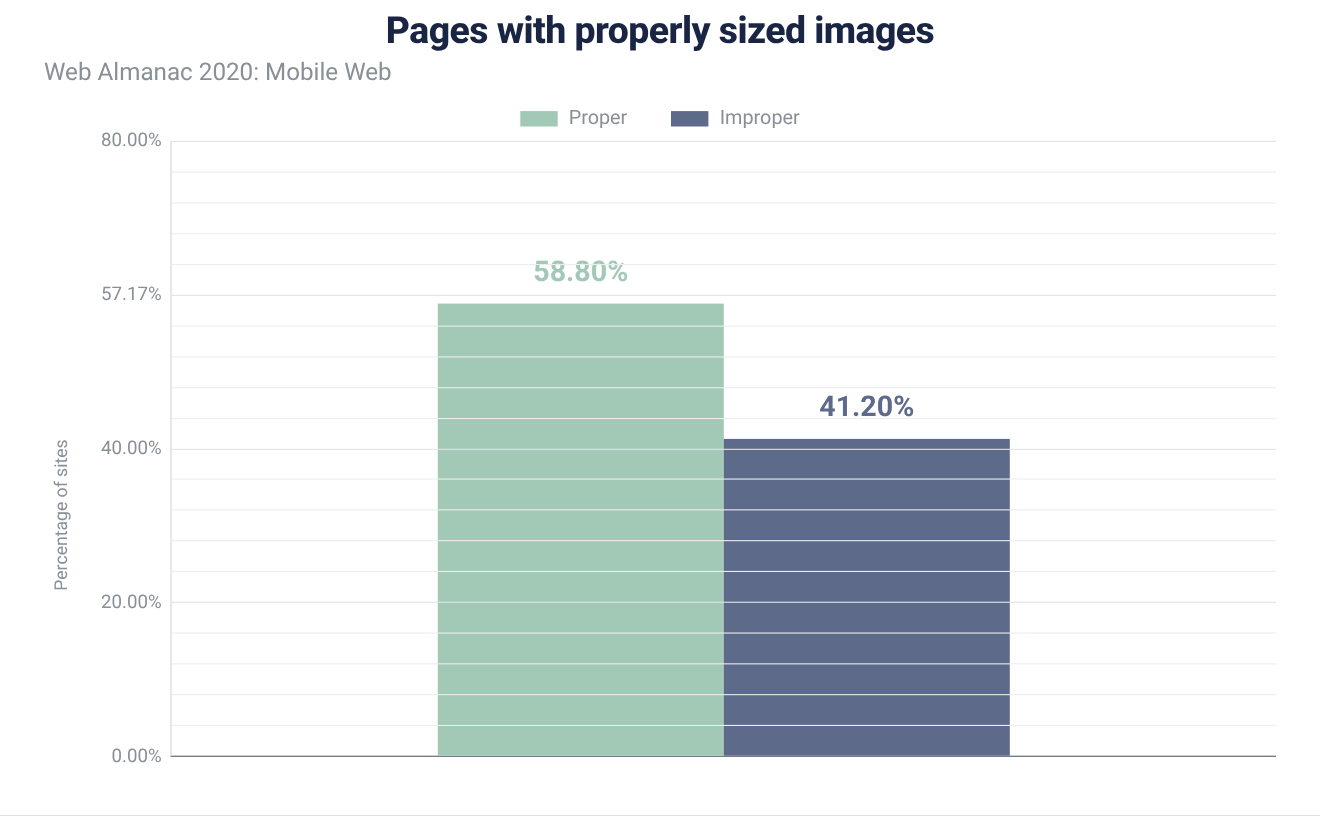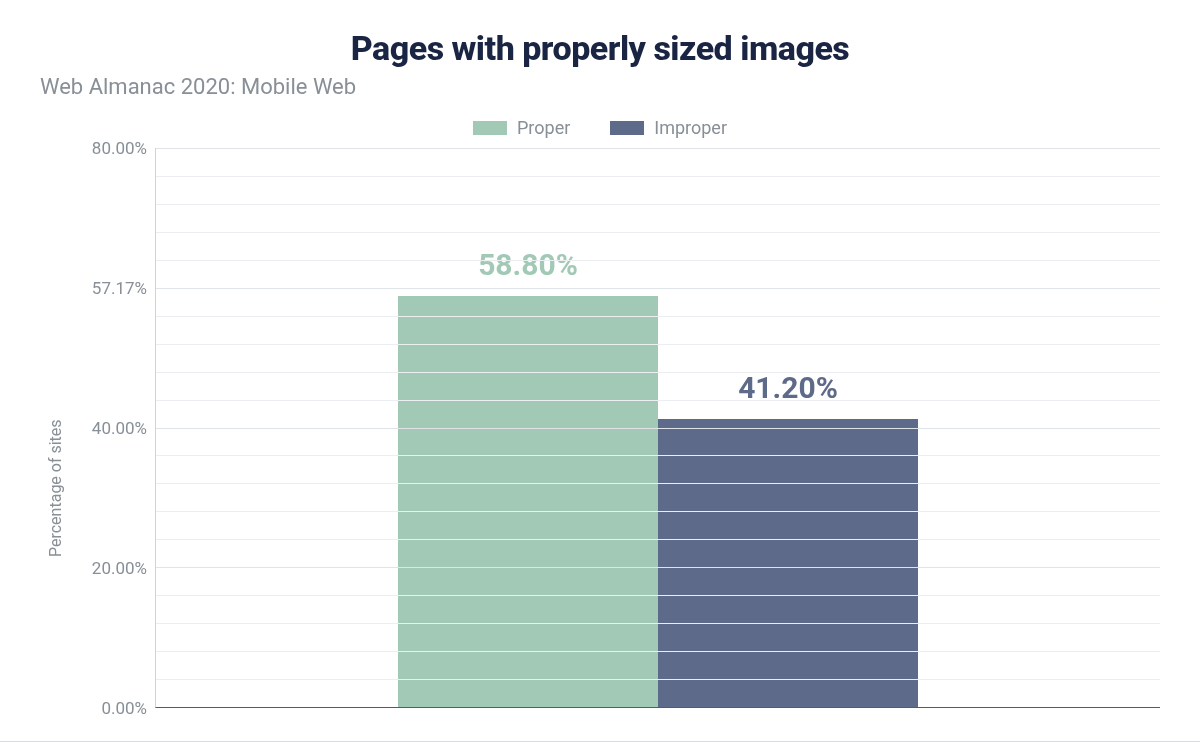--- a/index.html
+++ b/index.html
@@ -6,21 +6,21 @@
   body {
     font-family: -apple-system, BlinkMacSystemFont, "Segoe UI", Roboto, Helvetica, Arial, sans-serif;
     background: #fff;
     width: 1200px;
     height: 742px;
     position: relative;
   }
   .chart-container {
     width: 1200px;
     height: 742px;
-    padding: 28px 40px 0 40px;
+    padding: 8px 40px 0 40px;
     position: relative;
     border-bottom: 1px solid #d9dde2;
   }
   .title {
     text-align: center;
     font-size: 34px;
     font-weight: 800;
     color: #1a2544;
     letter-spacing: -0.5px;
   }
@@ -102,21 +102,21 @@
   .bar {
     width: 260px;
     position: relative;
   }
   .bar-value {
     position: absolute;
     bottom: 100%;
     left: 50%;
     transform: translateX(-50%);
     margin-bottom: 14px;
-    font-size: 30px;
+    font-size: 26px;
     font-weight: 700;
     white-space: nowrap;
   }
 </style>
 </head>
 <body>
 
 <div class="chart-container">
 
   <h1 class="title">Pages with properly sized images</h1>

